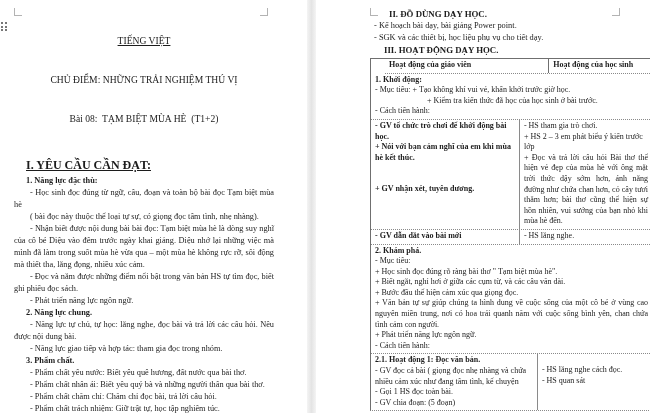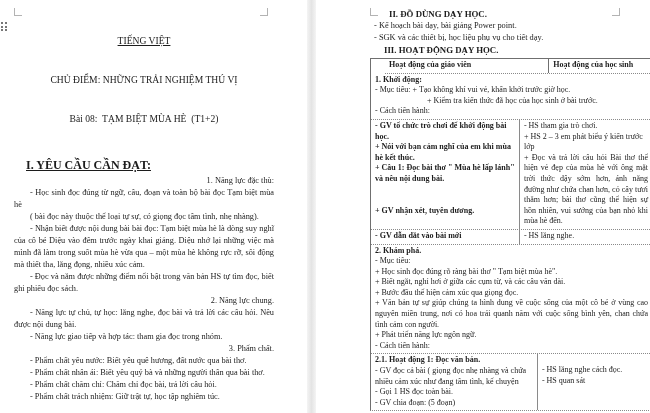--- a/index.html
+++ b/index.html
@@ -27,21 +27,21 @@
 
   
   .page-left { position:absolute; left:14px; top:8px; width:260px; }
   .title-block { text-align:center; font-weight:normal; font-size:9.6px; line-height:13px; white-space:pre-wrap; }
   .title-main { text-decoration:underline; }
   .section-head {
     margin-top:7px; margin-bottom:2px; padding-left:12px;
     font-weight:bold; font-size:12px; text-decoration:underline;
   }
   .blk { font-size:8.3px; line-height:12px; text-align:justify; }
-  .blk.sub { font-weight:normal; text-indent:12px; text-align:right; }
+  .blk.sub { font-weight:bold; text-indent:12px; text-align:left; }
   .blk.para { text-indent:16px; }
 
   
   .page-right { position:absolute; left:370px; top:8px; width:284px; font-size:8.4px; }
   .h2, .h3 { font-weight:bold; font-size:8.8px; line-height:12px; }
   .h2 { padding-left:19px; }
   .h3 { padding-left:14px; }
   .bullet { padding-left:4px; line-height:12px; }
 
   .tbl {
@@ -94,20 +94,21 @@
       <div>Bài 08:  TẠM BIỆT MÙA HÈ  (T1+2)</div>
     </div>
 
     <div class="section-head">I. YÊU CẦU CẦN ĐẠT:</div>
 
     <div class="blk sub">1. Năng lực đặc thù:</div>
     <div class="blk para">- Học sinh đọc đúng từ ngữ, câu, đoạn và toàn bộ bài đọc Tạm biệt mùa hè</div>
     <div class="blk para">( bài đọc này thuộc thể loại tự sự, có giọng đọc tâm tình, nhẹ nhàng).</div>
     <div class="blk para">- Nhận biết được nội dung bài bài đọc: Tạm biệt mùa hè là dòng suy nghĩ của cô bé Diệu vào đêm trước ngày khai giảng. Diệu nhớ lại những việc mà mình đã làm trong suốt mùa hè vừa qua – một mùa hè không rực rỡ, sôi động mà thiết tha, lắng đọng, nhiều xúc cảm.</div>
     <div class="blk para">- Đọc và nắm được những điểm nổi bật trong văn bản HS tự tìm đọc, biết ghi phiếu đọc sách.</div>
+    <div class="blk para">- Phát triển năng lực ngôn ngữ.</div>
     <div class="blk sub">2. Năng lực chung.</div>
     <div class="blk para">- Năng lực tự chủ, tự học: lắng nghe, đọc bài và trả lời các câu hỏi. Nêu được nội dung bài.</div>
     <div class="blk para">- Năng lực giao tiếp và hợp tác: tham gia đọc trong nhóm.</div>
     <div class="blk sub">3. Phẩm chất.</div>
     <div class="blk para">- Phẩm chất yêu nước: Biết yêu quê hương, đất nước qua bài thơ.</div>
     <div class="blk para">- Phẩm chất nhân ái: Biết yêu quý bà và những người thân qua bài thơ.</div>
     <div class="blk para">- Phẩm chất chăm chỉ: Chăm chỉ đọc bài, trả lời câu hỏi.</div>
     <div class="blk para">- Phẩm chất trách nhiệm: Giữ trật tự, học tập nghiêm túc.</div>
   </div>
 
@@ -128,21 +129,20 @@
         <div class="bold">1. Khởi động:</div>
         <div>- Mục tiêu: + Tạo không khí vui vẻ, khấn khởi trước giờ học.</div>
         <div class="ind56">+ Kiểm tra kiến thức đã học của học sinh ở bài trước.</div>
         <div>- Cách tiến hành:</div>
       </div>
 
       <div class="rsplit w53">
         <div class="gv">
           <div>- GV tổ chức trò chơi để khởi động bài học.</div>
           <div>+ Nói với bạn cảm nghĩ của em khi mùa hè kết thúc.</div>
-          <div>+ Câu 1: Đọc bài thơ " Mùa hè lấp lánh" và nêu nội dung bài.</div>
           <div class="gapA">+ GV nhận xét, tuyên dương.</div>
         </div>
         <div class="hs">
           <div>- HS tham gia trò chơi.</div>
           <div>+ HS 2 – 3 em phát biểu ý kiến trước lớp</div>
           <div class="jt">+ Đọc và trả lời câu hỏi Bài thơ thể hiện vẻ đẹp của mùa hè với ông mặt trời thức dậy sớm hơn, ánh nắng đường như chứa chan hơn, cỏ cây tươi thắm hơn; bài thơ cũng thể hiện sự hồn nhiên, vui sướng của bạn nhỏ khi mùa hè đến.</div>
         </div>
       </div>
 
       <div class="rsplit w53">

